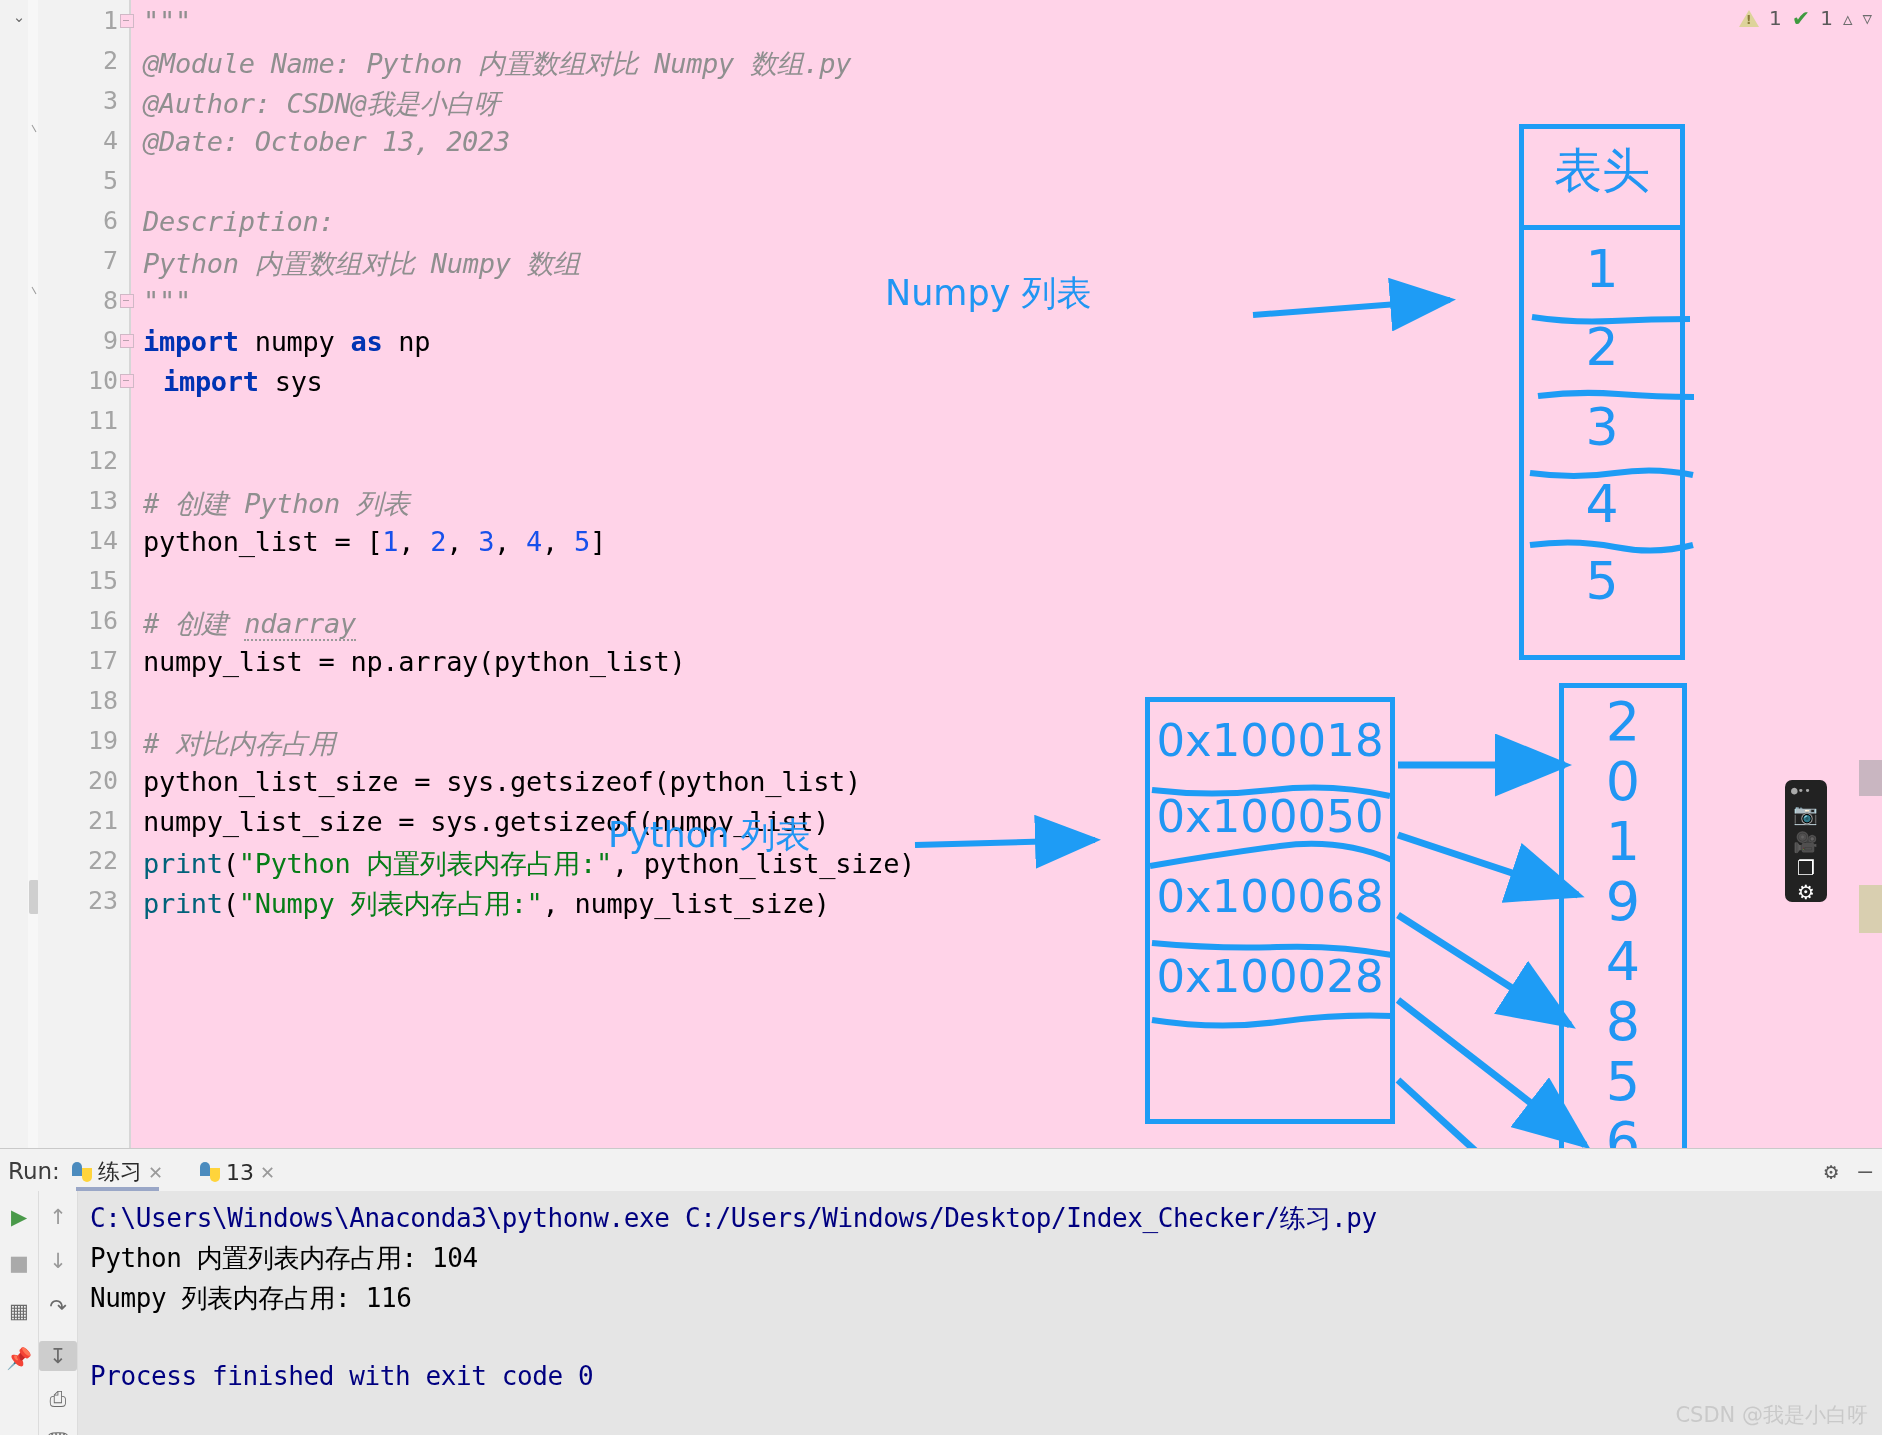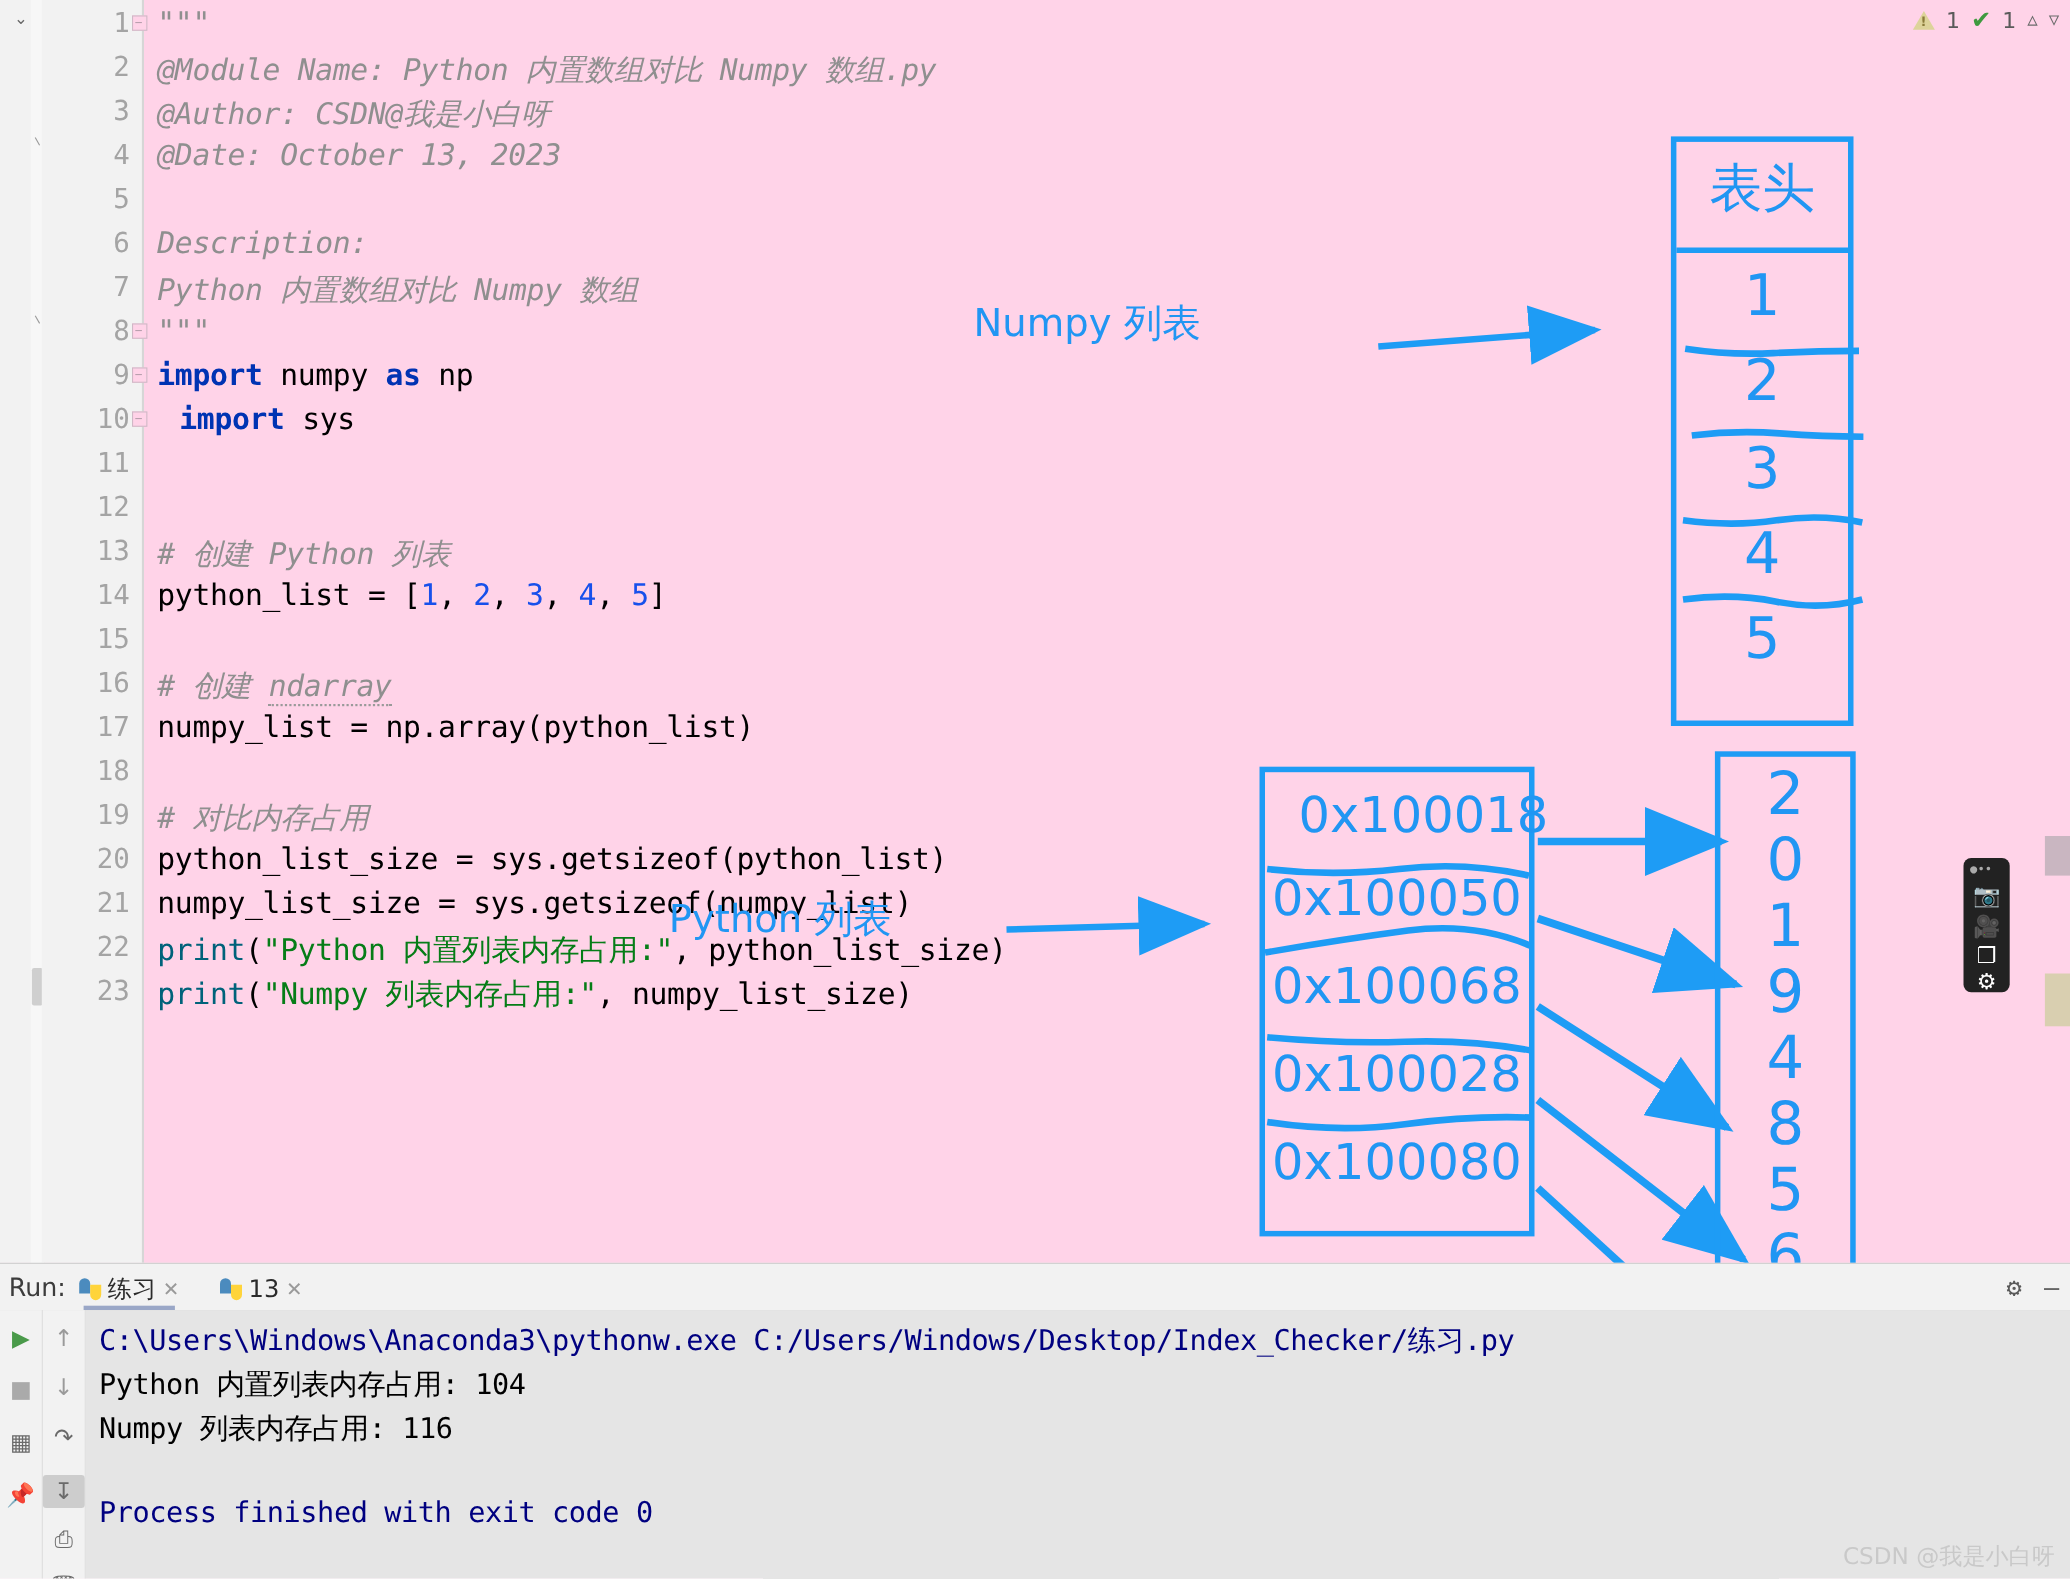--- a/index.html
+++ b/index.html
@@ -205,25 +205,24 @@
     <div class="acell" style="top:10px;font-size:48px;">表头</div>
     <div style="position:absolute;left:0;top:96px;width:100%;height:5px;background:#1e9cf5;"></div>
     <div class="acell" style="top:110px;font-size:52px;">1</div>
     <div class="acell" style="top:188px;font-size:52px;">2</div>
     <div class="acell" style="top:268px;font-size:52px;">3</div>
     <div class="acell" style="top:345px;font-size:52px;">4</div>
     <div class="acell" style="top:422px;font-size:52px;">5</div>
   </div>
 
   <div class="abox" style="left:1145px;top:697px;width:250px;height:427px;">
-    <div class="acell" style="top:12px;font-size:45px;margin-left:24px;">0x100018</div>
+    <div class="acell" style="top:12px;font-size:45px;">0x100018</div>
     <div class="acell" style="top:88px;font-size:45px;">0x100050</div>
     <div class="acell" style="top:168px;font-size:45px;">0x100068</div>
     <div class="acell" style="top:248px;font-size:45px;">0x100028</div>
-    <div class="acell" style="top:328px;font-size:45px;">0x100080</div>
   </div>
 
   <div class="abox" style="left:1559px;top:683px;width:128px;height:627px;">
     <div class="acell" style="top:2px;font-size:54px;">2</div>
     <div class="acell" style="top:62px;font-size:54px;">0</div>
     <div class="acell" style="top:122px;font-size:54px;">1</div>
     <div class="acell" style="top:182px;font-size:54px;">9</div>
     <div class="acell" style="top:242px;font-size:54px;">4</div>
     <div class="acell" style="top:302px;font-size:54px;">8</div>
     <div class="acell" style="top:362px;font-size:54px;">5</div>

